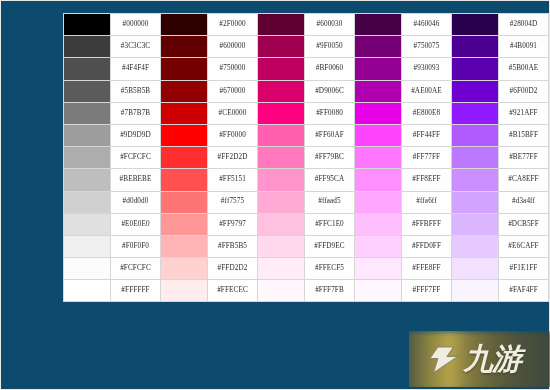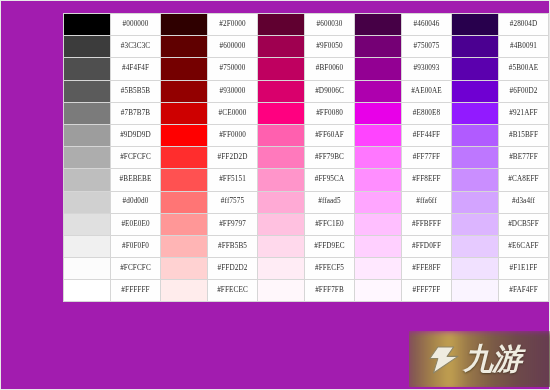--- a/index.html
+++ b/index.html
@@ -14,21 +14,21 @@
     font-family: "Liberation Serif", "DejaVu Serif", serif;
     overflow: hidden;
     position: relative;
   }
 
   #page-root {
     position: absolute;
     left: 0; top: 0;
     width: 550px;
     height: 390px;
-    background: #a21caf;
+    background: #0c4a6e;
     box-sizing: border-box;
     border: 1px solid #e8e8e8;
   }
 
   #palette-table {
     position: absolute;
     left: 62px;
     top: 12px;
     border-collapse: collapse;
     table-layout: fixed;
@@ -152,21 +152,21 @@
           <td class="label">#BF0060</td>
           <td class="swatch" style="background: rgb(147, 0, 147);"></td>
           <td class="label">#930093</td>
           <td class="swatch" style="background: rgb(91, 0, 174);"></td>
           <td class="label">#5B00AE</td>
         </tr>
         <tr>
           <td class="swatch" style="background: rgb(91, 91, 91);"></td>
           <td class="label">#5B5B5B</td>
           <td class="swatch" style="background: rgb(147, 0, 0);"></td>
-          <td class="label">#930000</td>
+          <td class="label">#670000</td>
           <td class="swatch" style="background: rgb(217, 0, 108);"></td>
           <td class="label">#D9006C</td>
           <td class="swatch" style="background: rgb(174, 0, 174);"></td>
           <td class="label">#AE00AE</td>
           <td class="swatch" style="background: rgb(111, 0, 210);"></td>
           <td class="label">#6F00D2</td>
         </tr>
         <tr>
           <td class="swatch" style="background: rgb(123, 123, 123);"></td>
           <td class="label">#7B7B7B</td>

